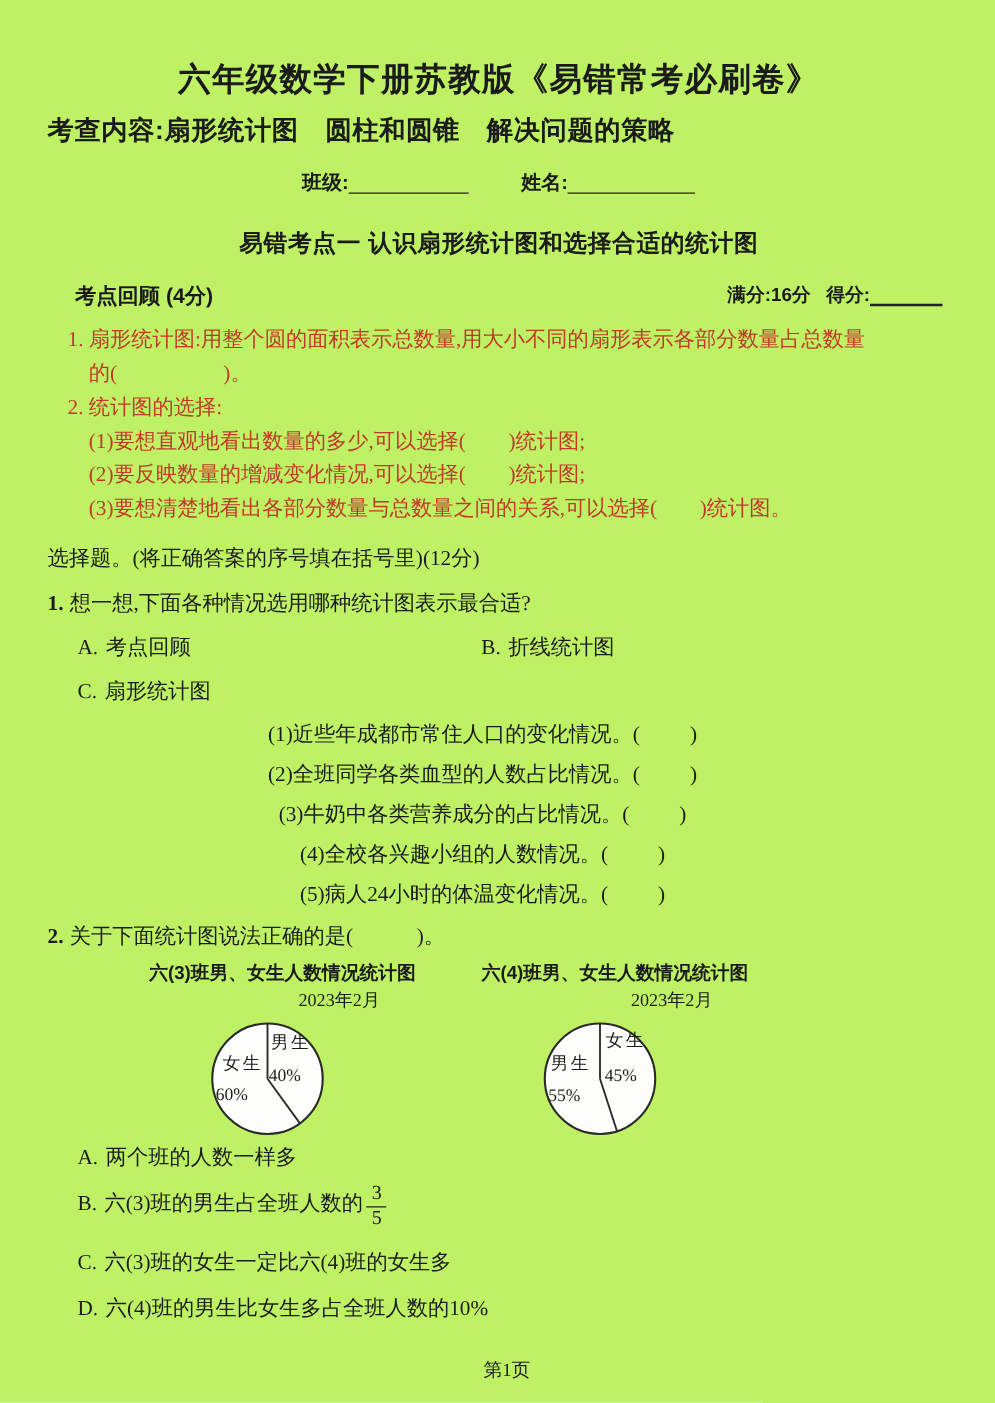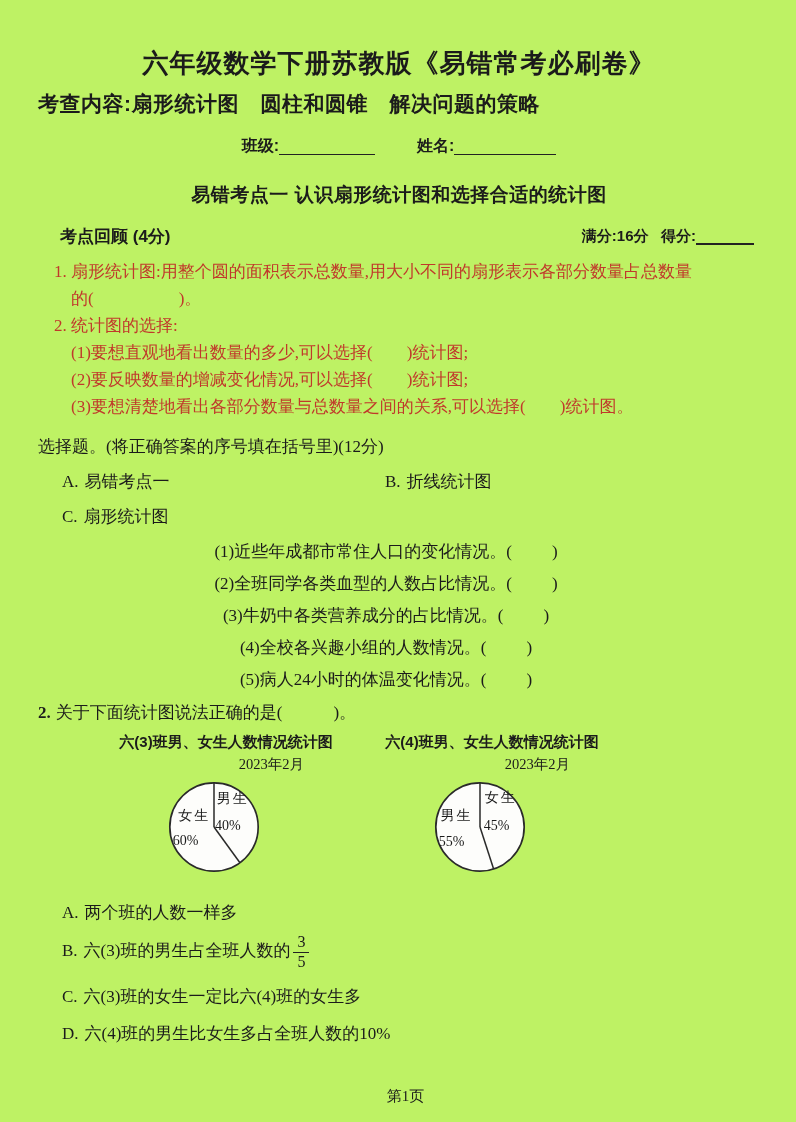--- a/index.html
+++ b/index.html
@@ -58,21 +58,21 @@
   .p1-male-name  { left:53%; top:12%; }
   .p1-male-pct   { left:51%; top:40%; }
   .p1-female-name{ left:12%; top:30%; }
   .p1-female-pct { left:6%;  top:56%; }
   .p2-female-name{ left:55%; top:11%; }
   .p2-female-pct { left:54%; top:40%; }
   .p2-male-name  { left:8%;  top:30%; }
   .p2-male-pct   { left:6%;  top:57%; }
 
   .q2-opt { margin:14px 0 0 24px; font-size:17px; }
-  .q2-opt.first { margin-top:27px; }
+  .q2-opt.first { margin-top:4px; }
   .q2-opt.tall { margin-top:10px; }
 
   .frac { display:inline-block; text-align:center; vertical-align:-11px; line-height:1.05; font-size:16px; margin-left:3px; }
   .frac-num { display:block; border-bottom:1.4px solid #222; padding:0 4px 1px; }
   .frac-den { display:block; padding-top:1px; }
 
   .footer { position:absolute; left:15px; right:0; bottom:16px; text-align:center; font-size:15px; }
 </style>
 </head>
 <body>
@@ -100,24 +100,27 @@
     <div>1. 扇形统计图:用整个圆的面积表示总数量,用大小不同的扇形表示各部分数量占总数量</div>
     <div class="sub">的(　　　　　)。</div>
     <div>2. 统计图的选择:</div>
     <div class="sub">(1)要想直观地看出数量的多少,可以选择(　　)统计图;</div>
     <div class="sub">(2)要反映数量的增减变化情况,可以选择(　　)统计图;</div>
     <div class="sub">(3)要想清楚地看出各部分数量与总数量之间的关系,可以选择(　　)统计图。</div>
   </div>
 
   <div class="q-intro">选择题。(将正确答案的序号填在括号里)(12分)</div>
 
+  <div class="q-line">
+    <span class="q-num">1.</span><span class="q-text">想一想,下面各种情况选用哪种统计图表示最合适?</span>
+  </div>
 
   <div class="opts-row">
     <span class="opt-slot-a">
-      <span class="opt-label">A.</span><span class="opt-text">易错考点一</span>
+      <span class="opt-label">A.</span><span class="opt-text">考点回顾</span>
     </span>
     <span>
       <span class="opt-label">B.</span><span class="opt-text">折线统计图</span>
     </span>
   </div>
   <div class="opts-row">
     <span>
       <span class="opt-label">C.</span><span class="opt-text">扇形统计图</span>
     </span>
   </div>

